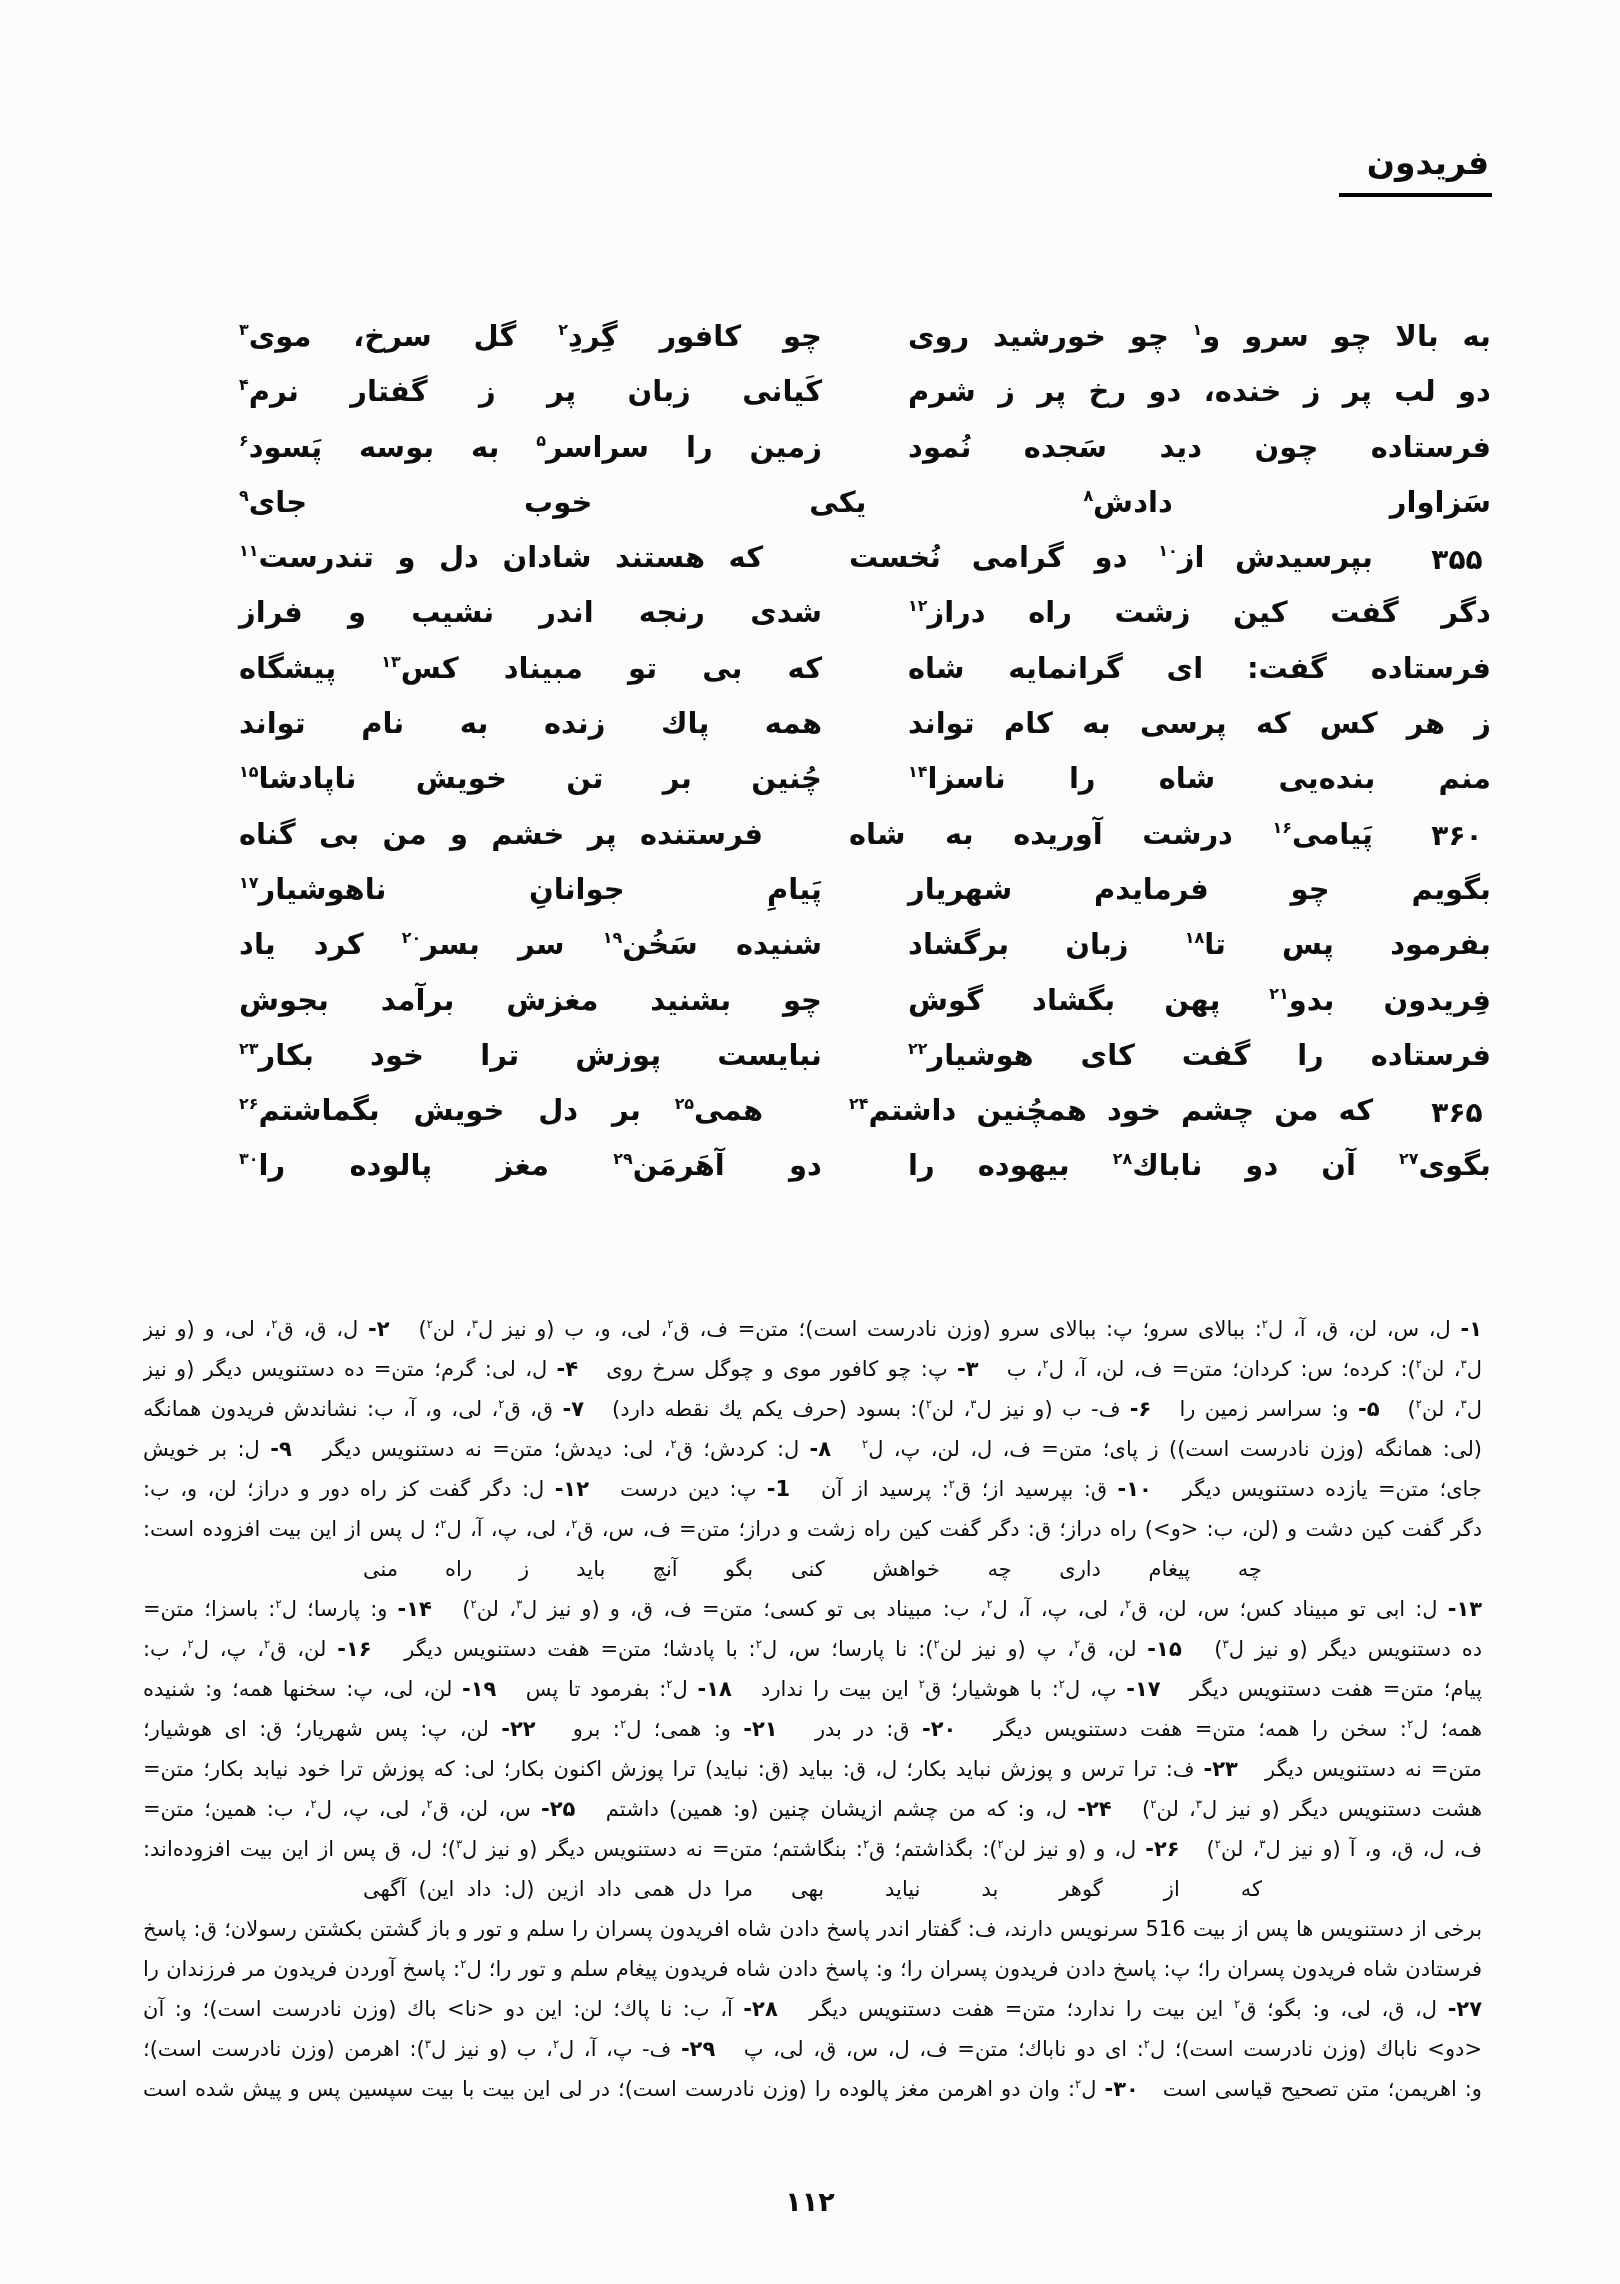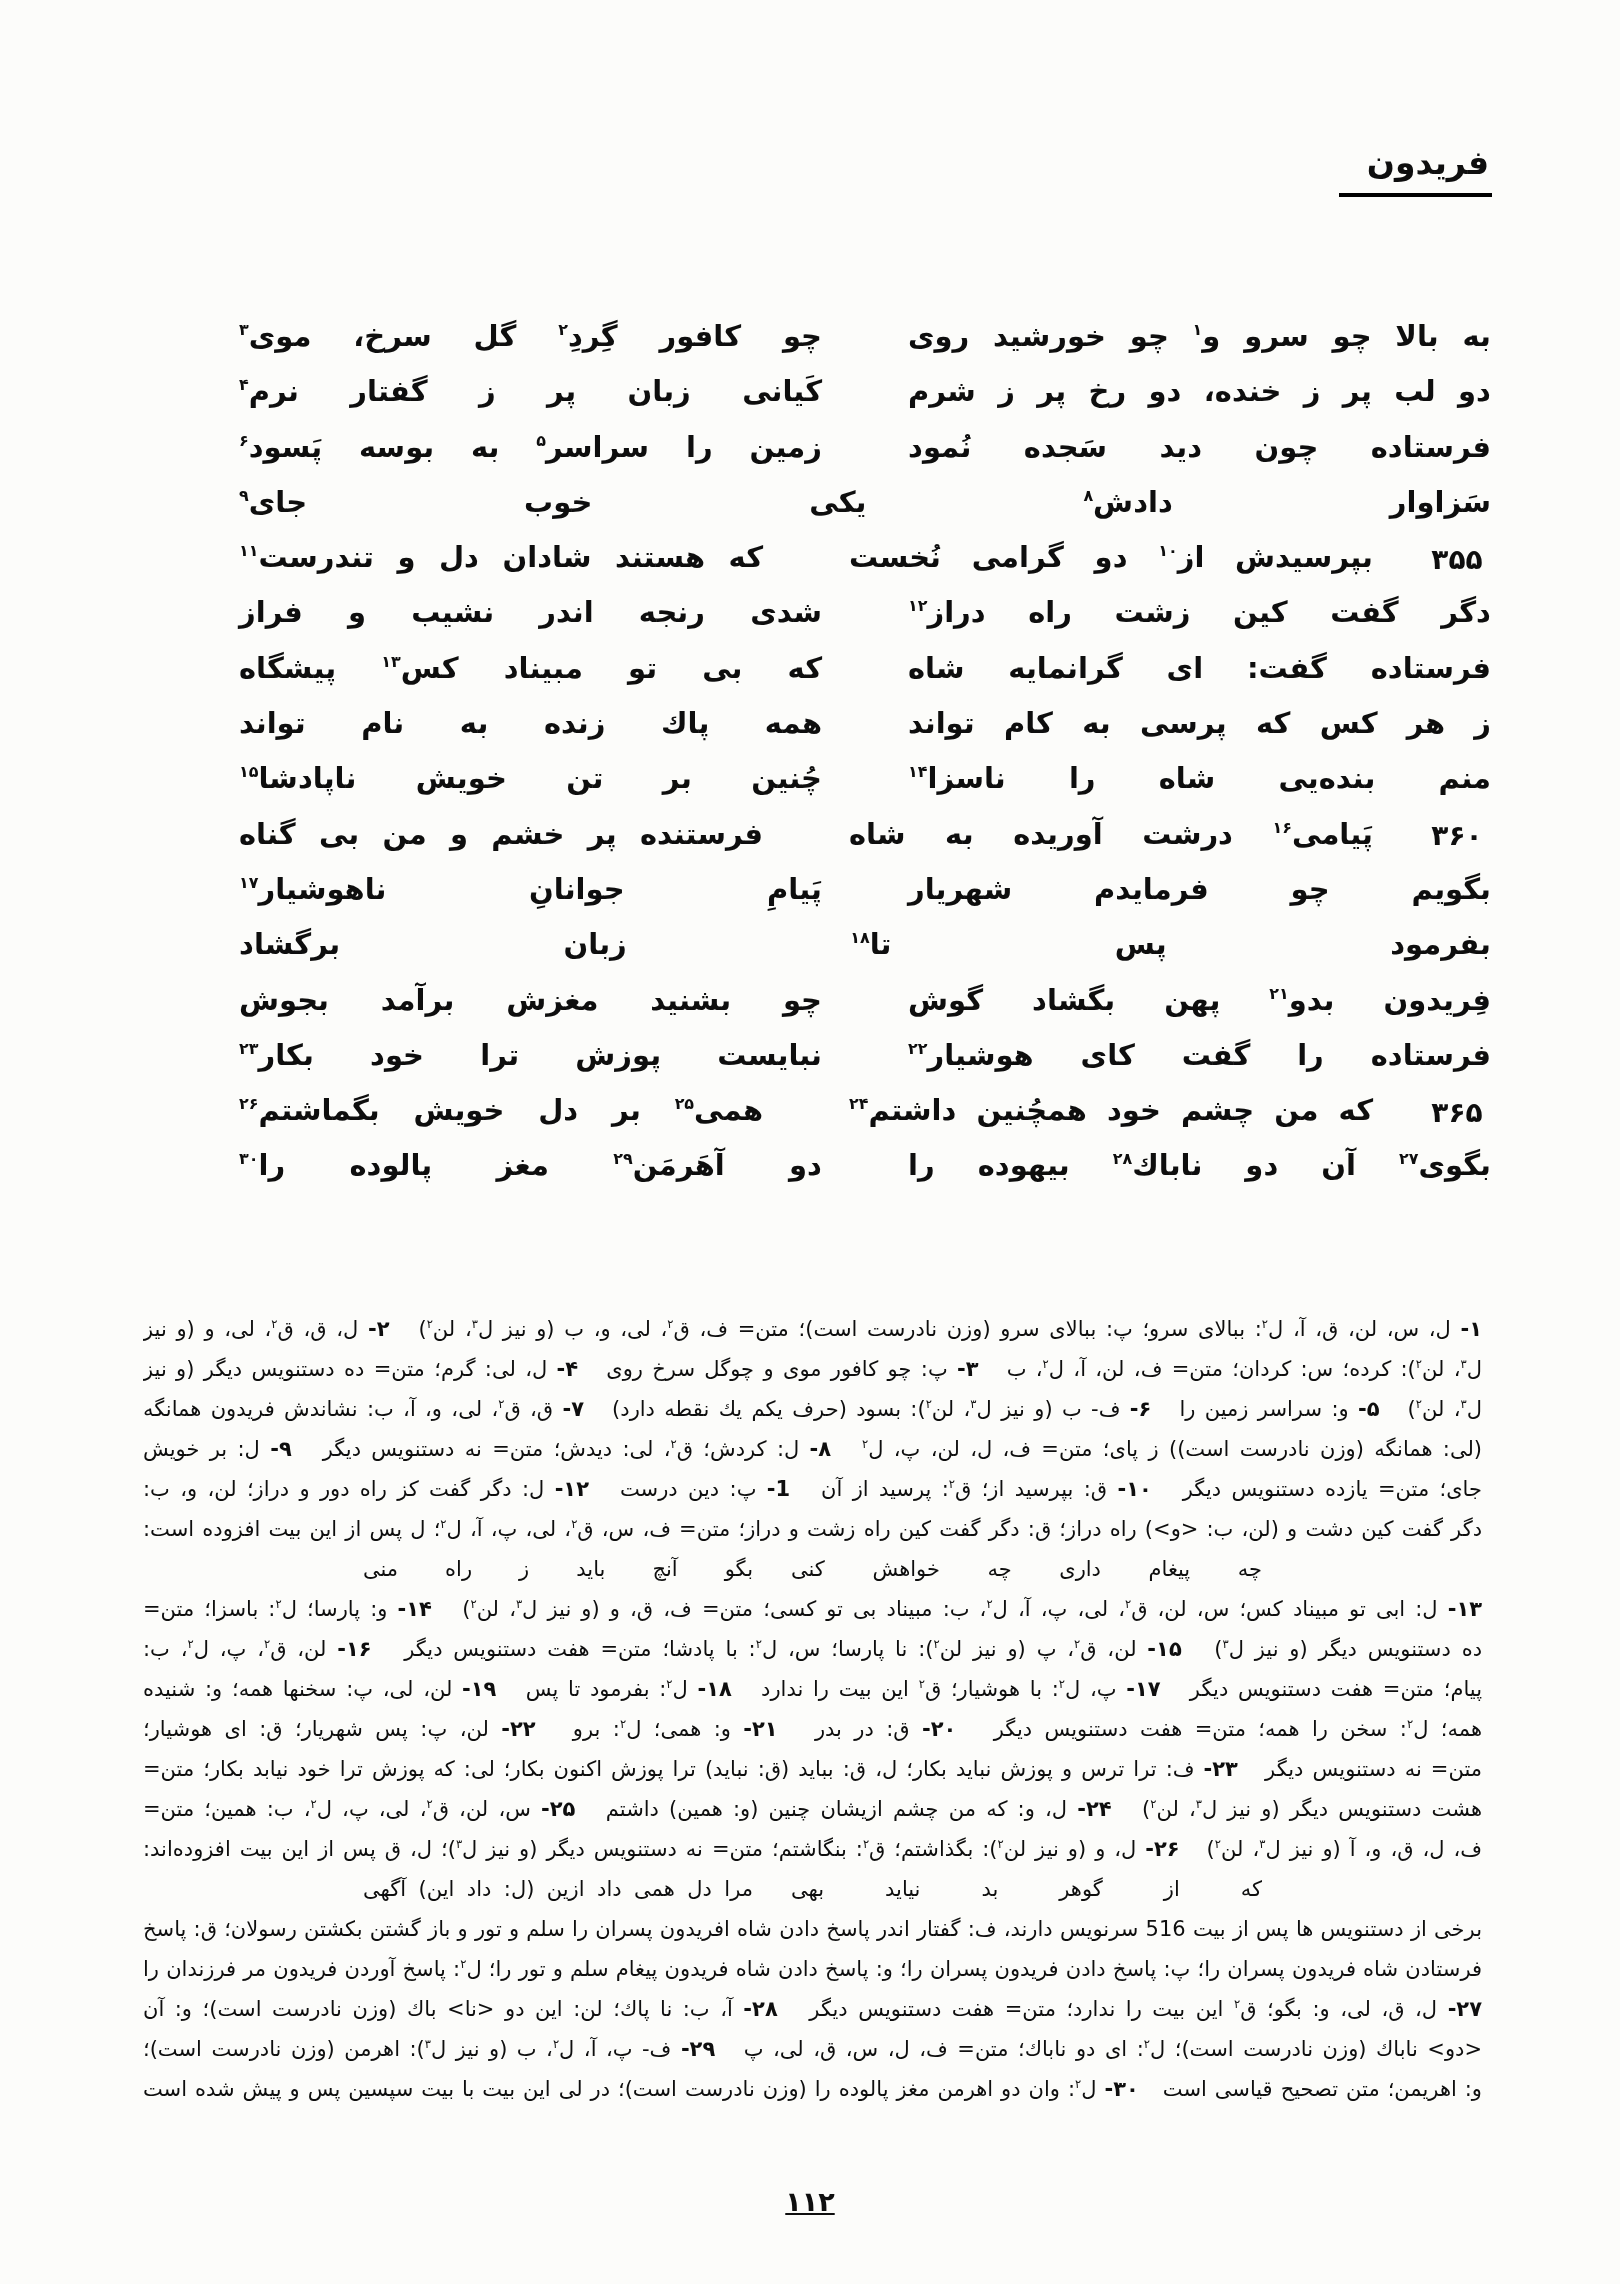--- a/index.html
+++ b/index.html
@@ -46,21 +46,21 @@
   }
   .app-verse .vh{
     text-align:justify;text-align-last:justify;box-sizing:border-box;
   }
   .app-verse .vh.r{width:471px;}
   .app-verse .vh.l{width:390px;}
 
   
   .page-number{
     position:absolute;top:2186px;left:0;width:100%;
-    text-align:center;font-size:27px;font-weight:bold;letter-spacing:2.8px;text-decoration:underline;
+    text-align:center;font-size:27px;font-weight:bold;letter-spacing:2.8px;
   }
 </style>
 </head>
 <body>
 
 <div class="page">
 
   <div class="header">
     <span class="header-title">فریدون</span>
   </div>
@@ -107,20 +107,21 @@
         <div class="verse-num">۳۶۰</div>
         <div class="hemi pad-num">پَیامی<sup>۱۶</sup> درشت آوریده به شاه</div>
         <div class="hemi">فرستنده پر خشم و من بی گناه</div>
       </div>
       <div class="verse-row">
         <div class="hemi">بگویم چو فرمایدم شهریار</div>
         <div class="hemi">پَیامِ جوانانِ ناهوشیار<sup>۱۷</sup></div>
       </div>
       <div class="verse-row">
         <div class="hemi">بفرمود پس تا<sup>۱۸</sup> زبان برگشاد</div>
+        <div class="hemi">شنیده سَخُن<sup>۱۹</sup> سر بسر<sup>۲۰</sup> کرد یاد</div>
       </div>
       <div class="verse-row">
         <div class="hemi">فِریدون بدو<sup>۲۱</sup> پهن بگشاد گوش</div>
         <div class="hemi">چو بشنید مغزش برآمد بجوش</div>
       </div>
       <div class="verse-row">
         <div class="hemi">فرستاده را گفت کای هوشیار<sup>۲۲</sup></div>
         <div class="hemi">نبایست پوزش ترا خود بکار<sup>۲۳</sup></div>
       </div>
       <div class="verse-row">

